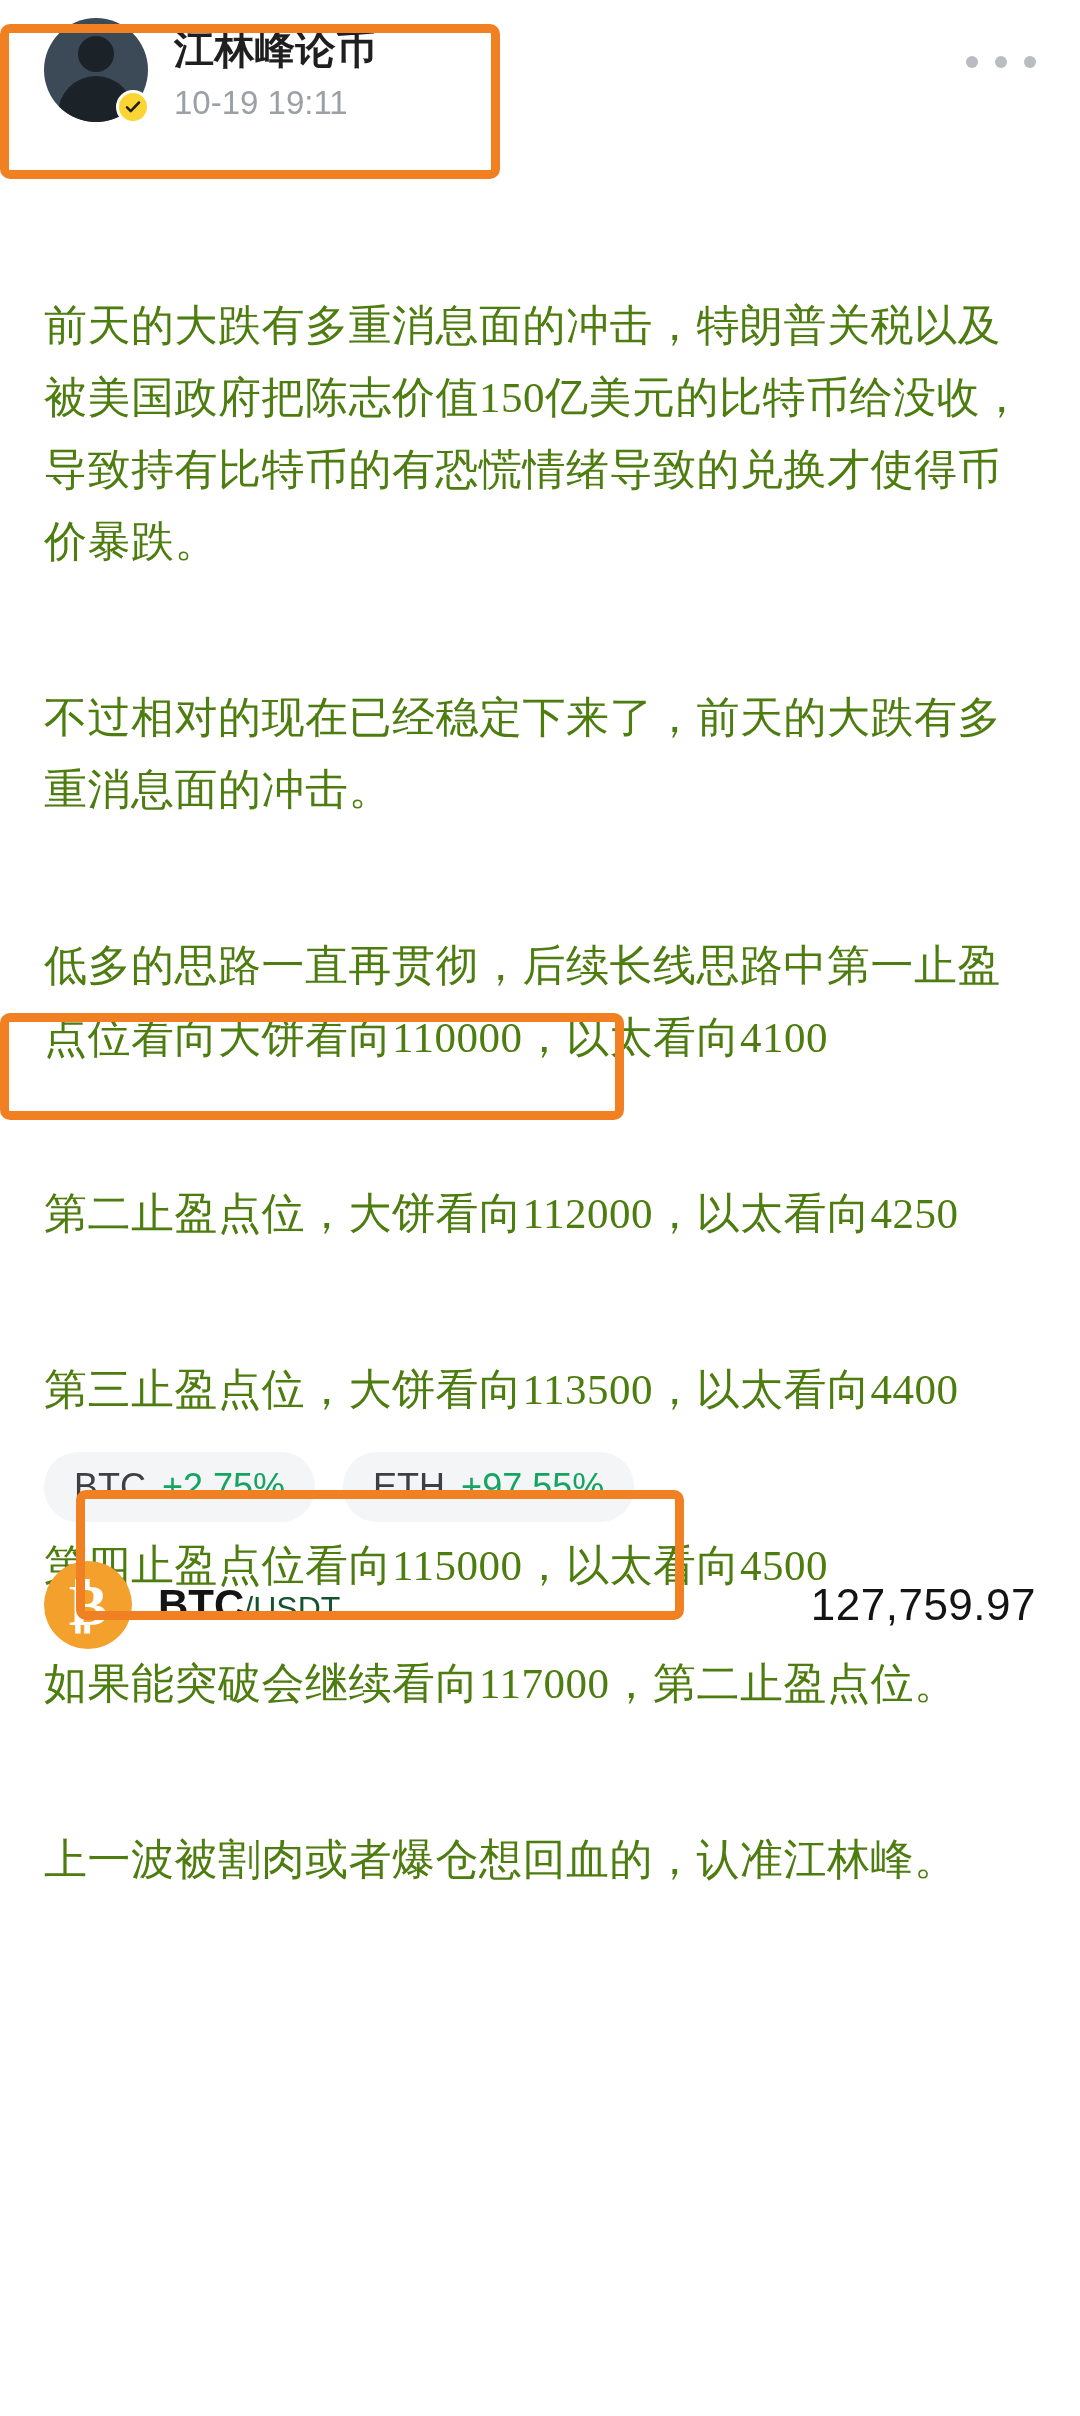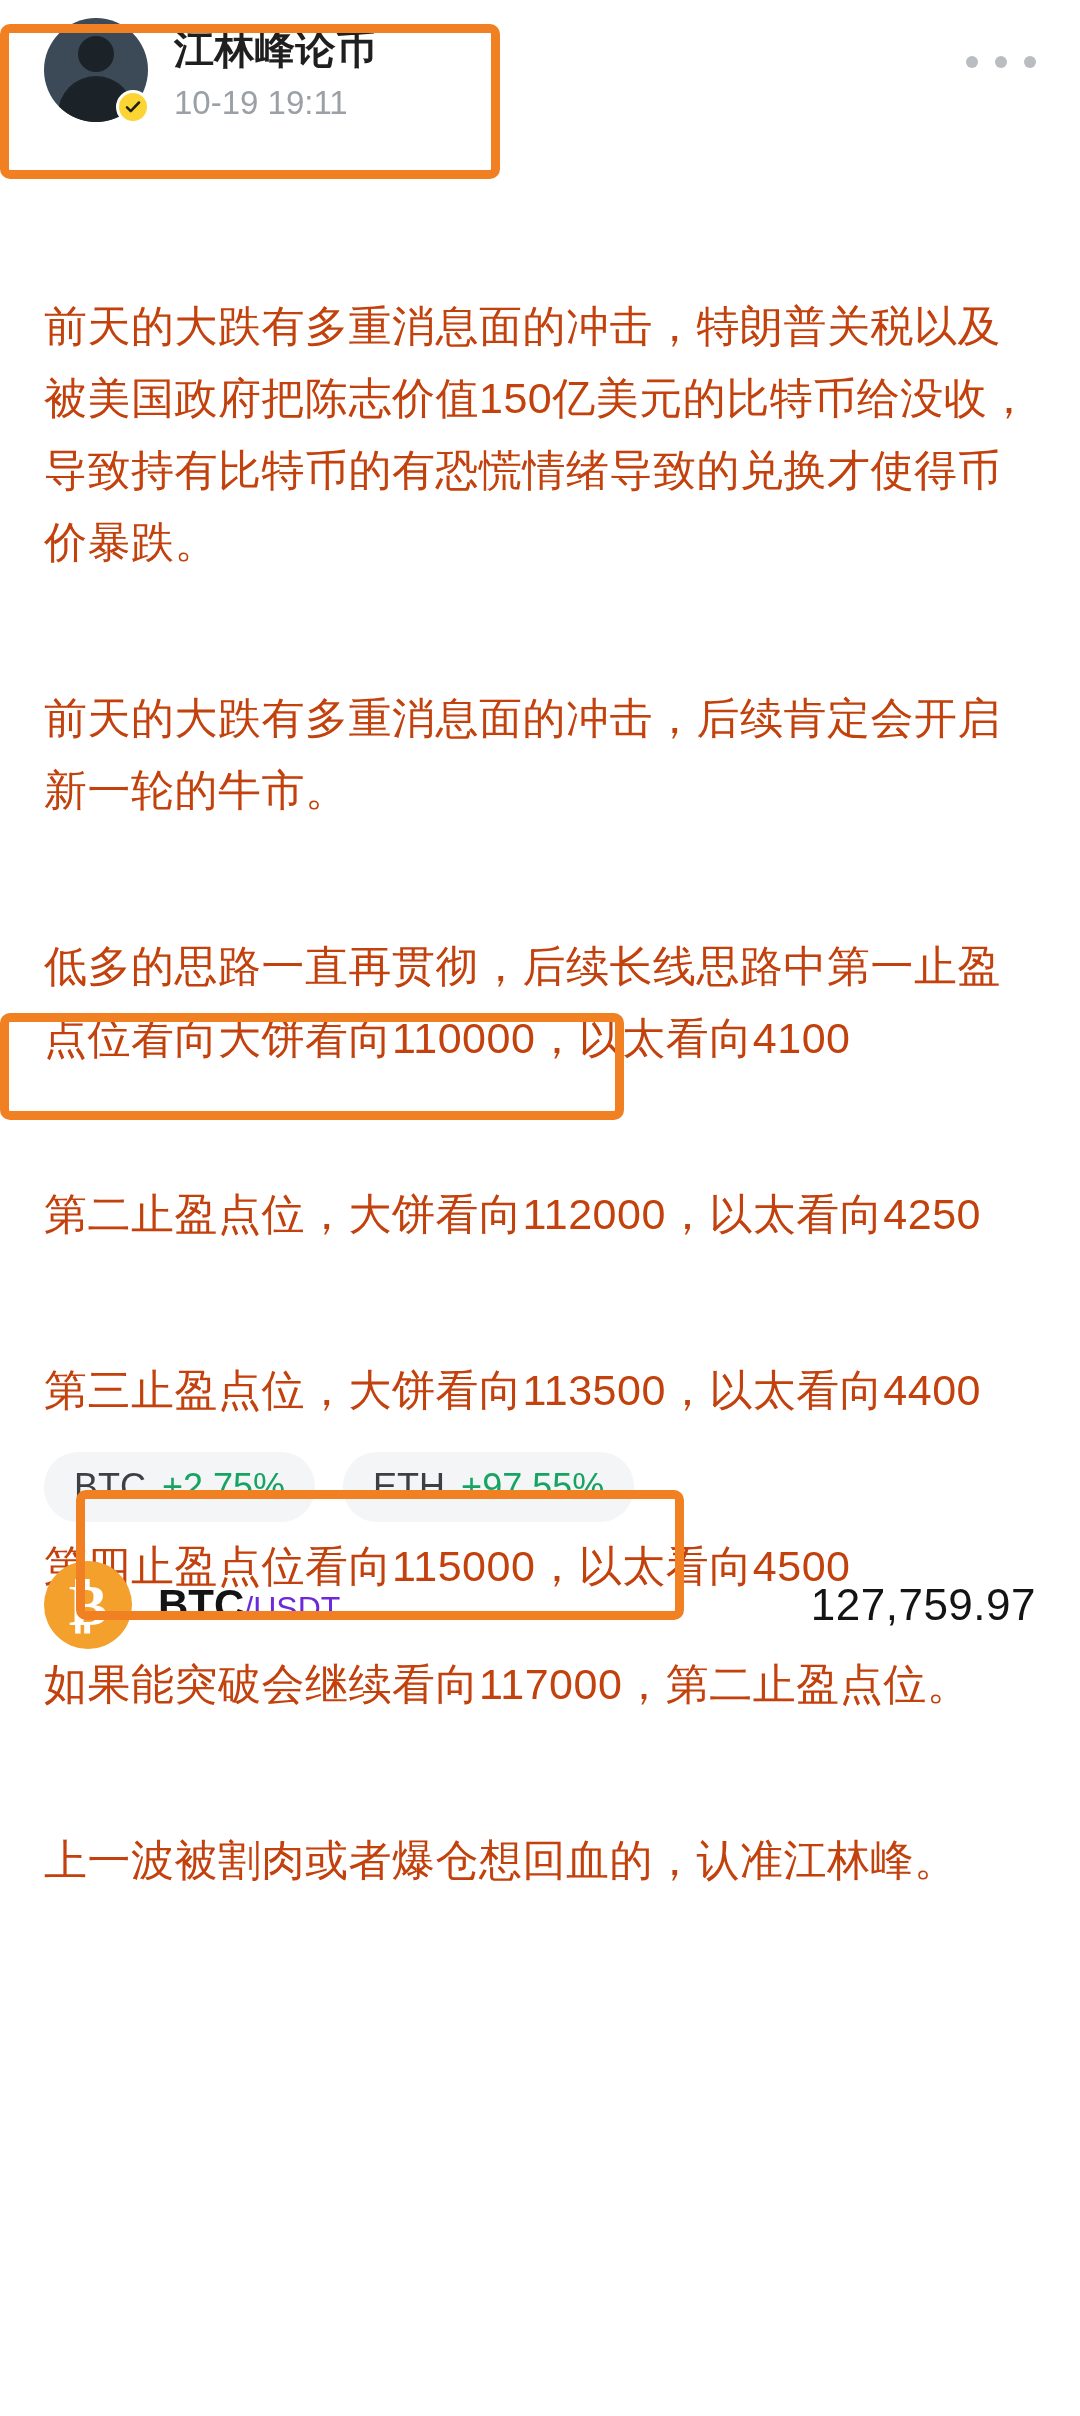--- a/index.html
+++ b/index.html
@@ -113,23 +113,24 @@
 
   
   .post-body {
     position: absolute;
     left: 44px; top: 290px;
     width: 1000px;
   }
   .para {
     font-size: 43px;
     line-height: 72px;
-    color: #c2410c;
+    color: #4d7c0f;
     margin-bottom: 46px;
     letter-spacing: 0.5px;
+    font-family: Liberation Serif, serif;
   }
   .para.p-gap { margin-bottom: 104px; }
 
   
   .hl {
     position: absolute;
     border: 9px solid #f08021;
     border-radius: 10px;
     pointer-events: none;
   }
@@ -181,21 +182,21 @@
   .pair {
     margin-left: 26px;
     font-size: 42px;
     color: #141414;
     font-weight: bold;
     display: flex;
     align-items: baseline;
   }
   .pair .quote {
     font-size: 32px;
-    color: #6d28d9;
+    color: #14532d;
     font-weight: normal;
   }
   .price-val {
     margin-left: auto;
     font-size: 44px;
     color: #141414;
     font-weight: normal;
     letter-spacing: 0.5px;
   }
 </style>
@@ -224,21 +225,21 @@
 
   <div class="more-btn">
     <i></i>
     <i></i>
     <i></i>
   </div>
 
 
   <div class="post-body">
     <div class="para p-gap">前天的大跌有多重消息面的冲击，特朗普关税以及被美国政府把陈志价值150亿美元的比特币给没收，导致持有比特币的有恐慌情绪导致的兑换才使得币价暴跌。</div>
-    <div class="para p-gap">前天的大跌有多重消息面的冲击，后续肯定会开启新一轮的牛市。</div>
+    <div class="para p-gap">不过相对的现在已经稳定下来了，前天的大跌有多重消息面的冲击。</div>
     <div class="para p-gap">低多的思路一直再贯彻，后续长线思路中第一止盈点位看向大饼看向110000，以太看向4100</div>
     <div class="para p-gap">第二止盈点位，大饼看向112000，以太看向4250</div>
     <div class="para p-gap">第三止盈点位，大饼看向113500，以太看向4400</div>
     <div class="para">第四止盈点位看向115000，以太看向4500</div>
     <div class="para p-gap">如果能突破会继续看向117000，第二止盈点位。</div>
     <div class="para">上一波被割肉或者爆仓想回血的，认准江林峰。</div>
   </div>
 
   <div class="chips">
     <div class="chip">

